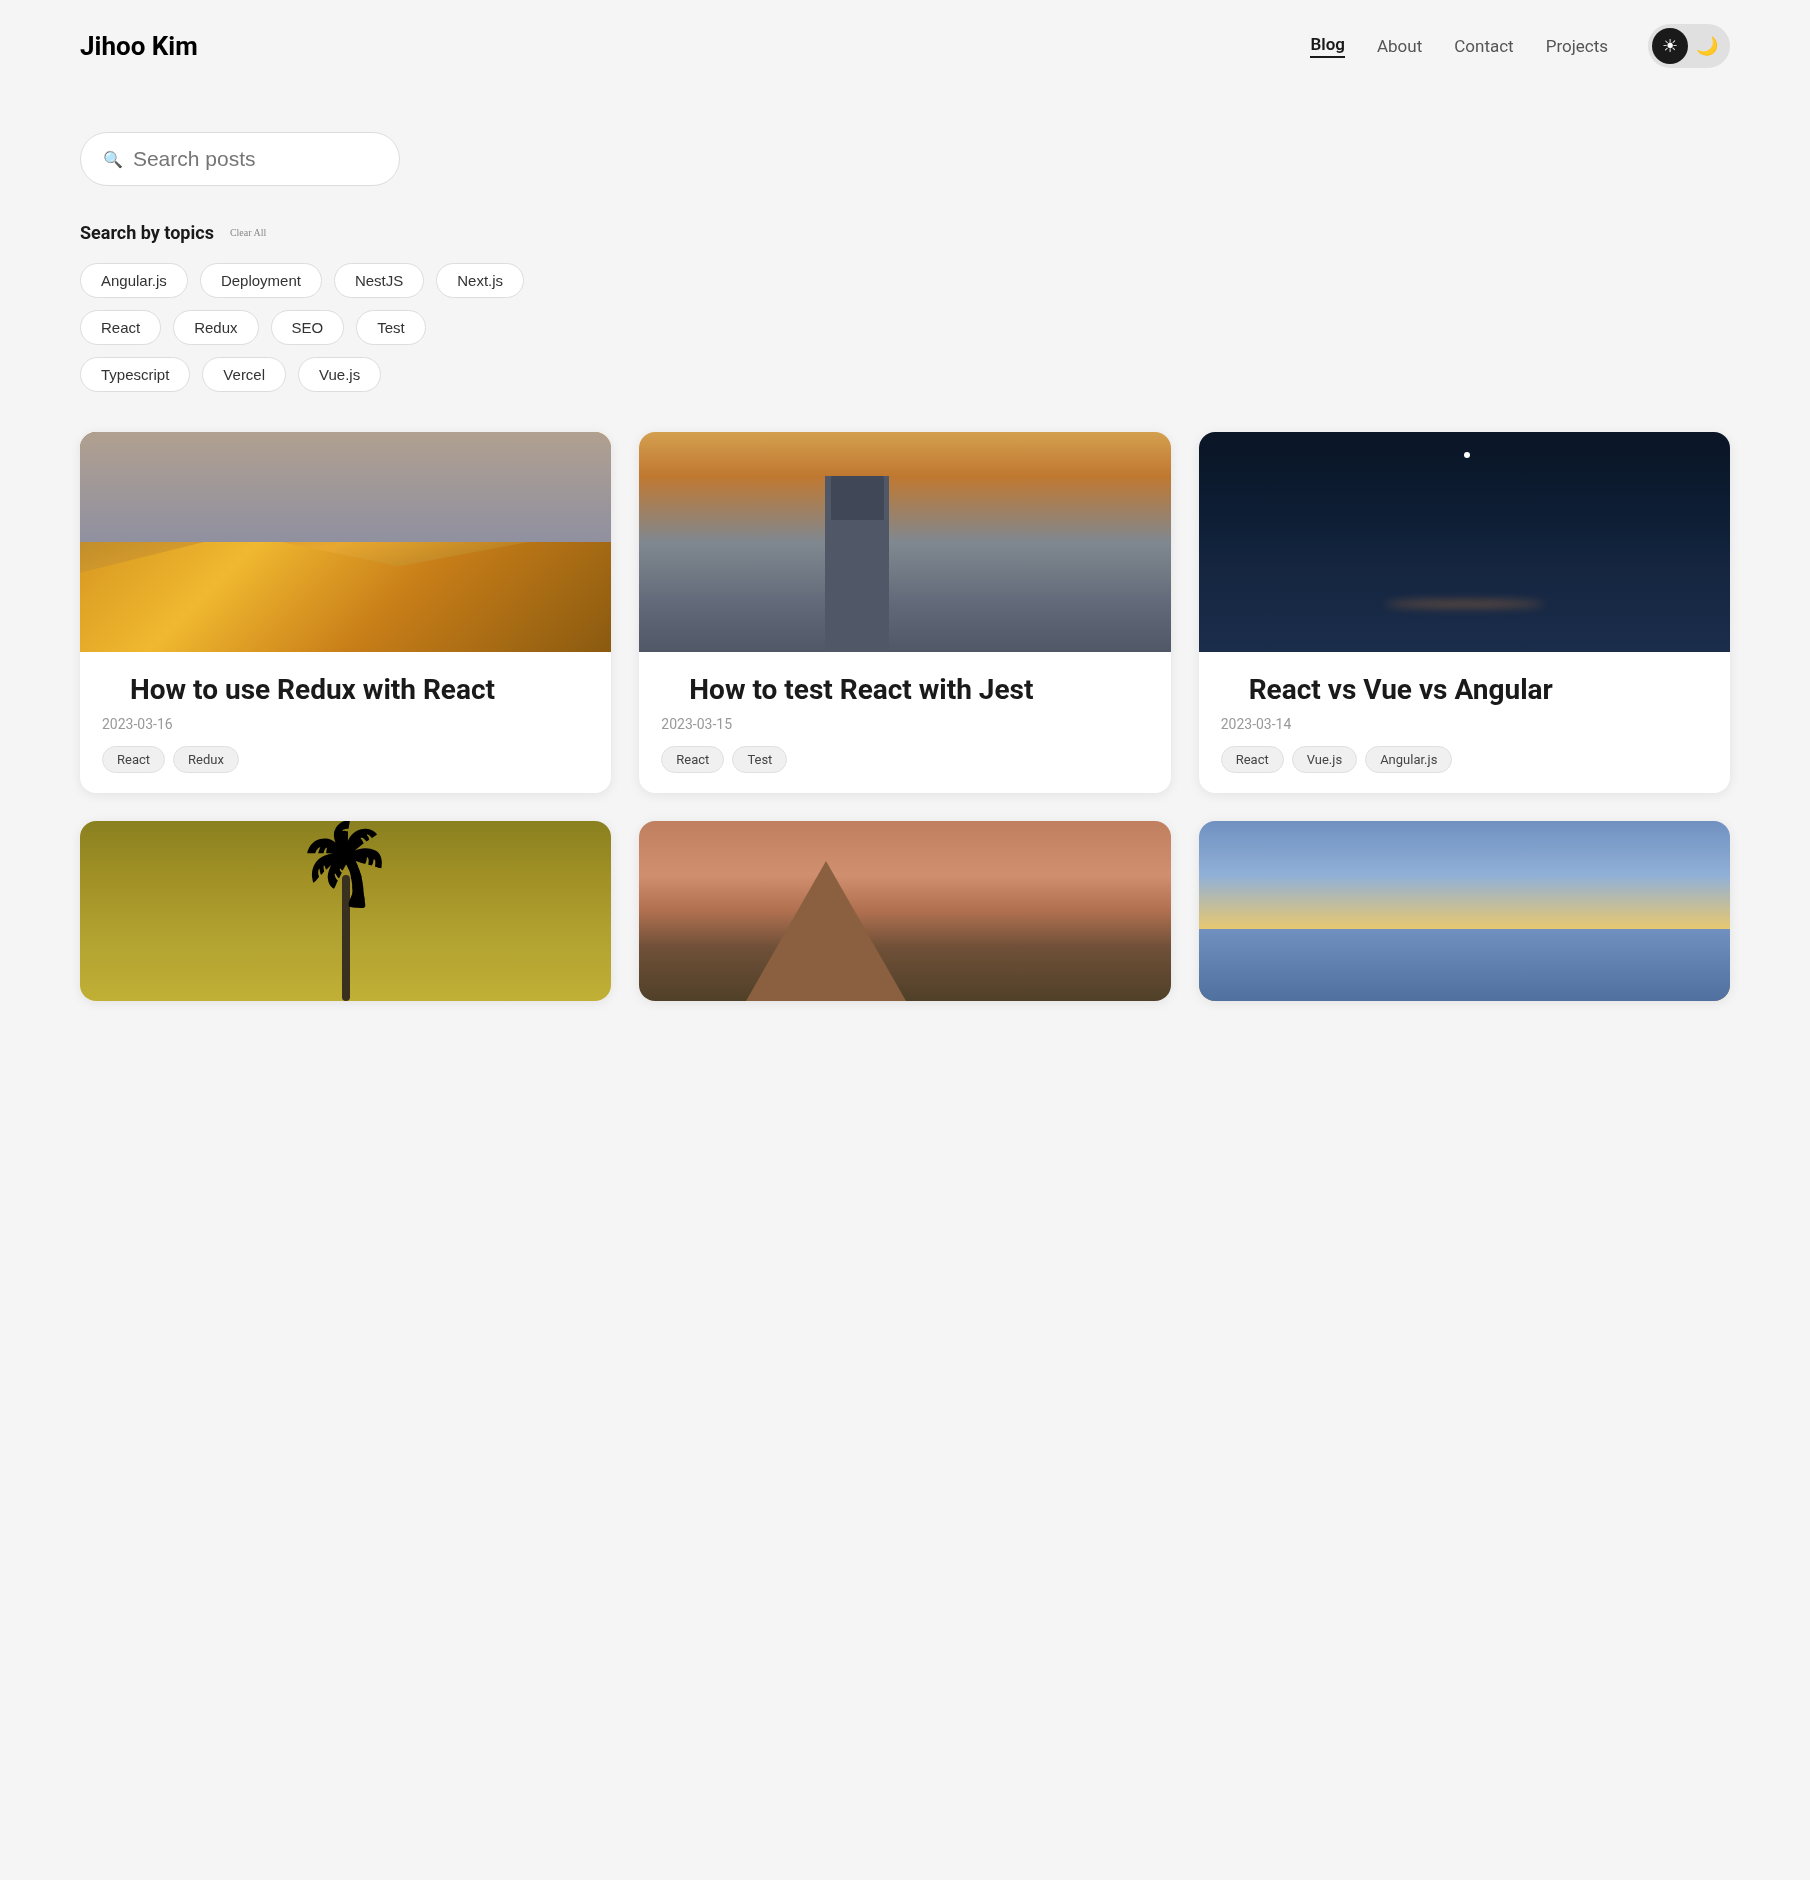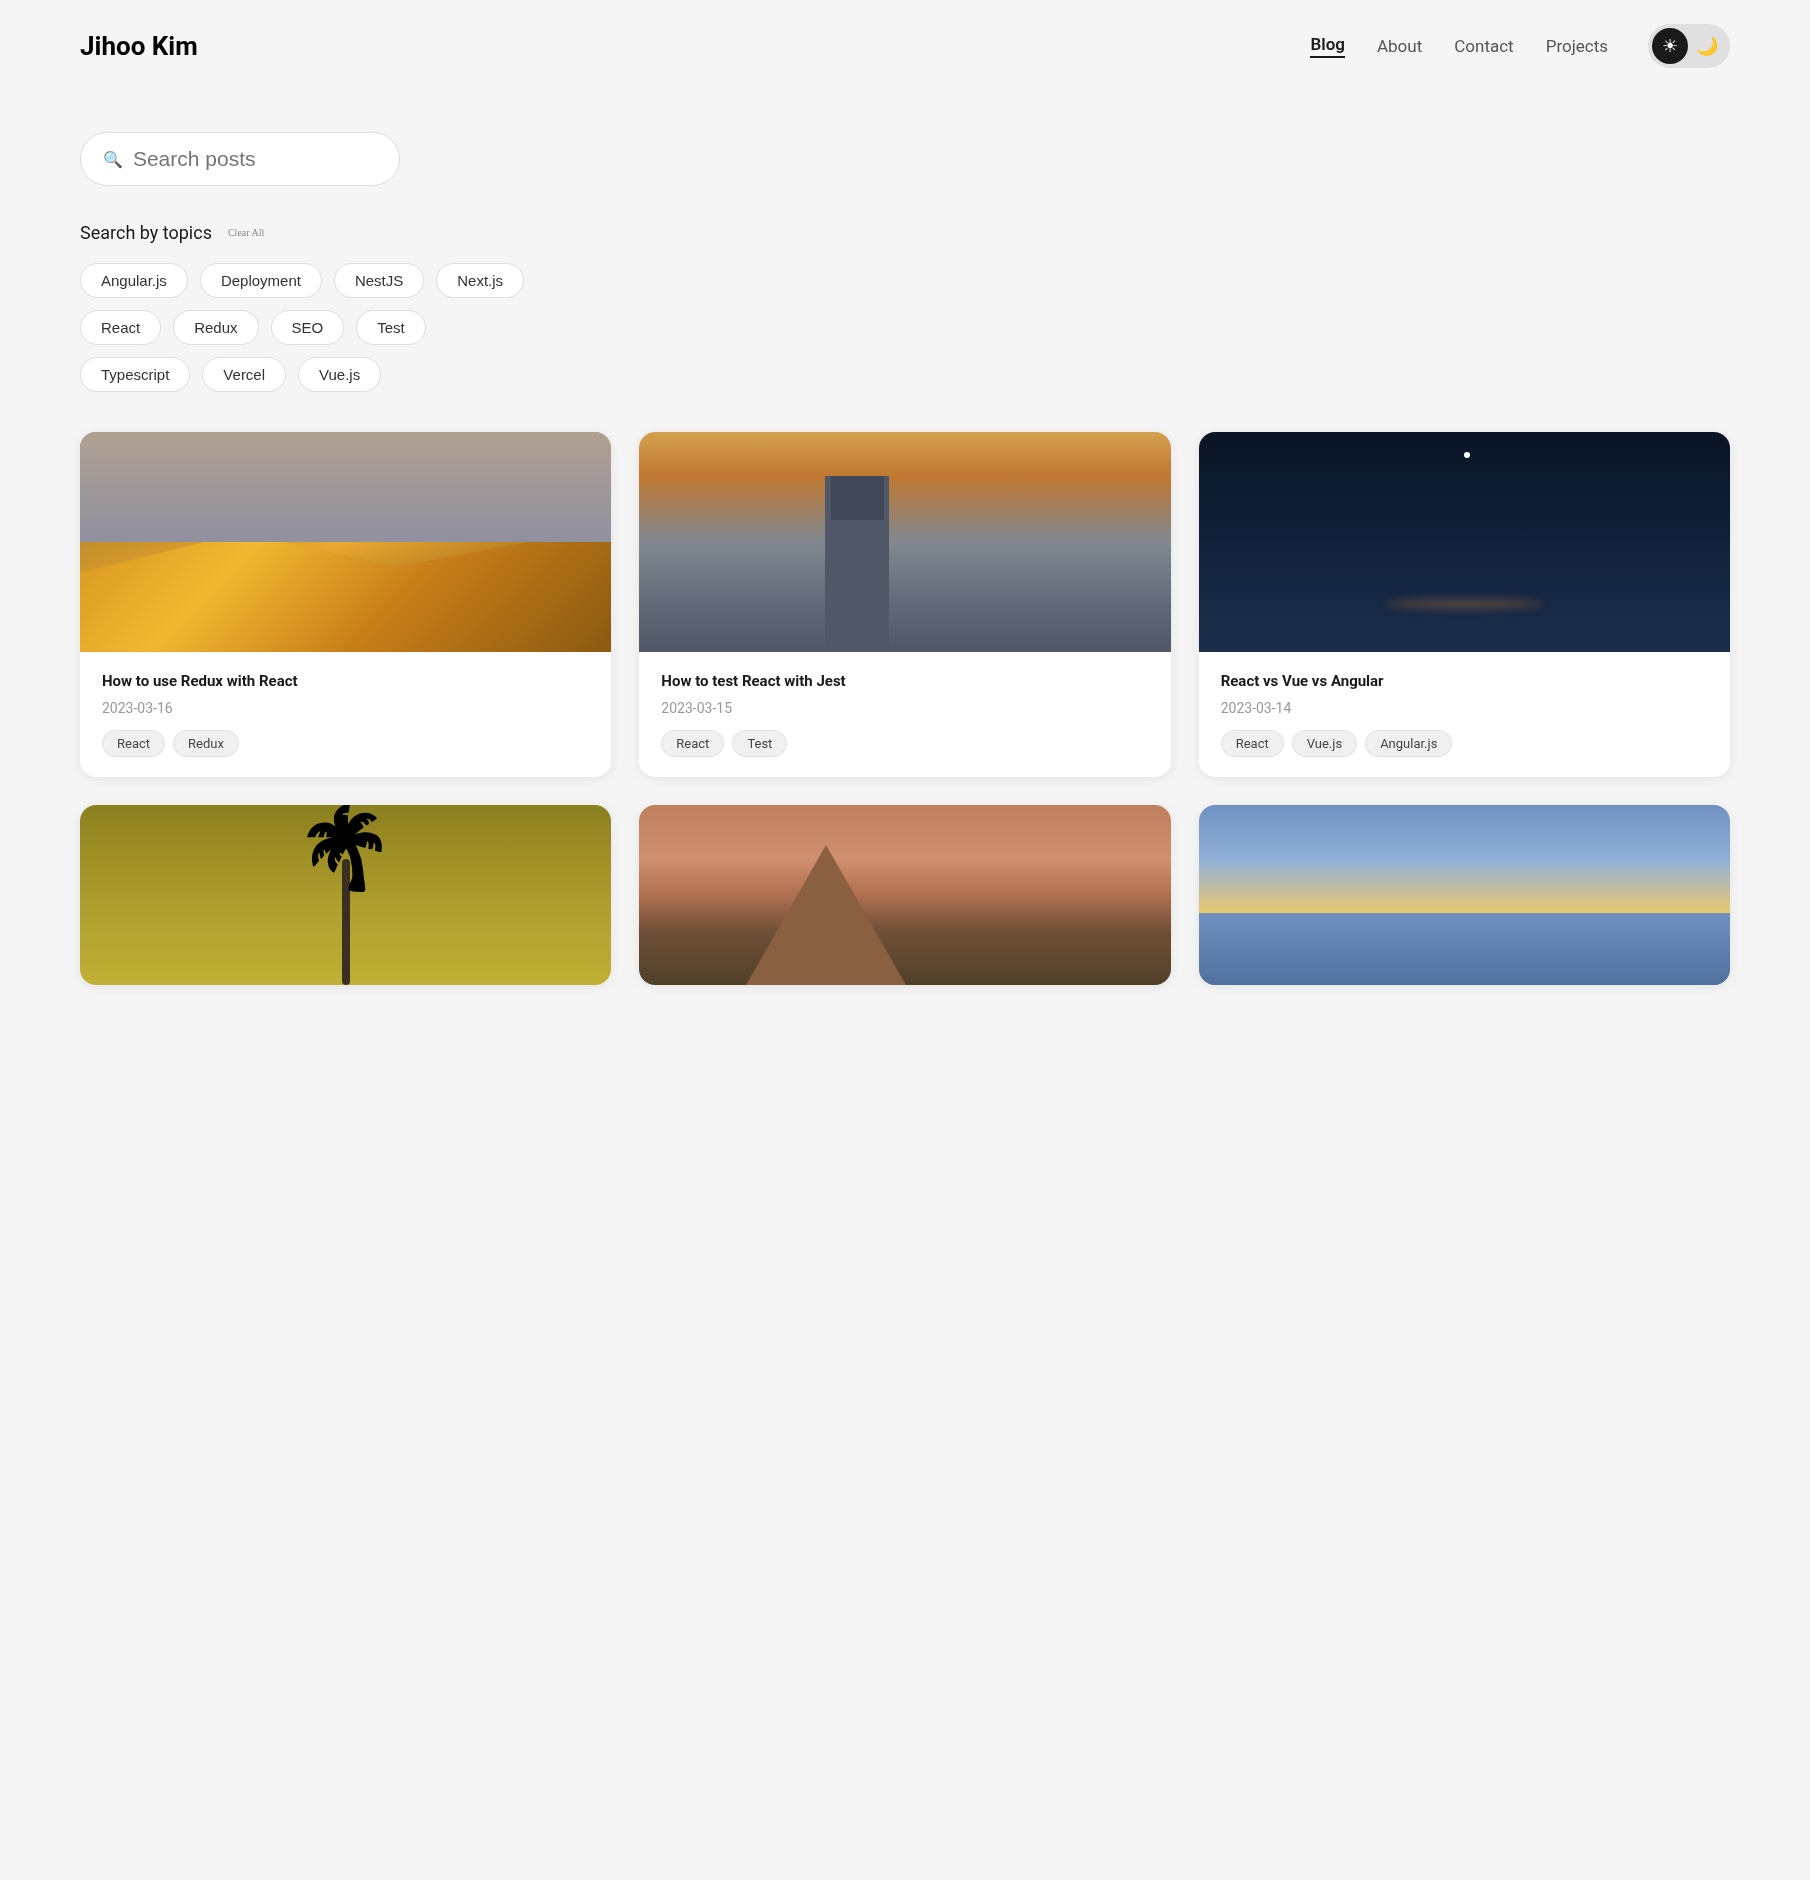--- a/index.html
+++ b/index.html
@@ -120,21 +120,21 @@
 
     .topics-header {
       display: flex;
       align-items: center;
       gap: 16px;
       margin-bottom: 20px;
     }
 
     .topics-title {
       font-size: 18px;
-      font-weight: 400;
+      font-weight: 700;
       color: #1a1a1a;
     }
 
     .clear-all-btn {
       font-size: 10px;
       color: #888;
       background: none;
       border: none;
       cursor: pointer;
       padding: 0;
@@ -320,25 +320,26 @@
       right: 0;
       height: 40%;
       background: linear-gradient(180deg, #7090c0 0%, #5070a0 100%);
     }
 
     .card-content {
       padding: 20px 22px;
     }
 
     .card-title {
-      font-size: 15px;
+      font-size: 28px;
       font-weight: 700;
       color: #1a1a1a;
       margin-bottom: 8px;
       line-height: 1.3;
+      margin-left: 28px;
     }
 
     .card-date {
       font-size: 14px;
       color: #999;
       margin-bottom: 14px;
     }
 
     .card-tags {
       display: flex;

